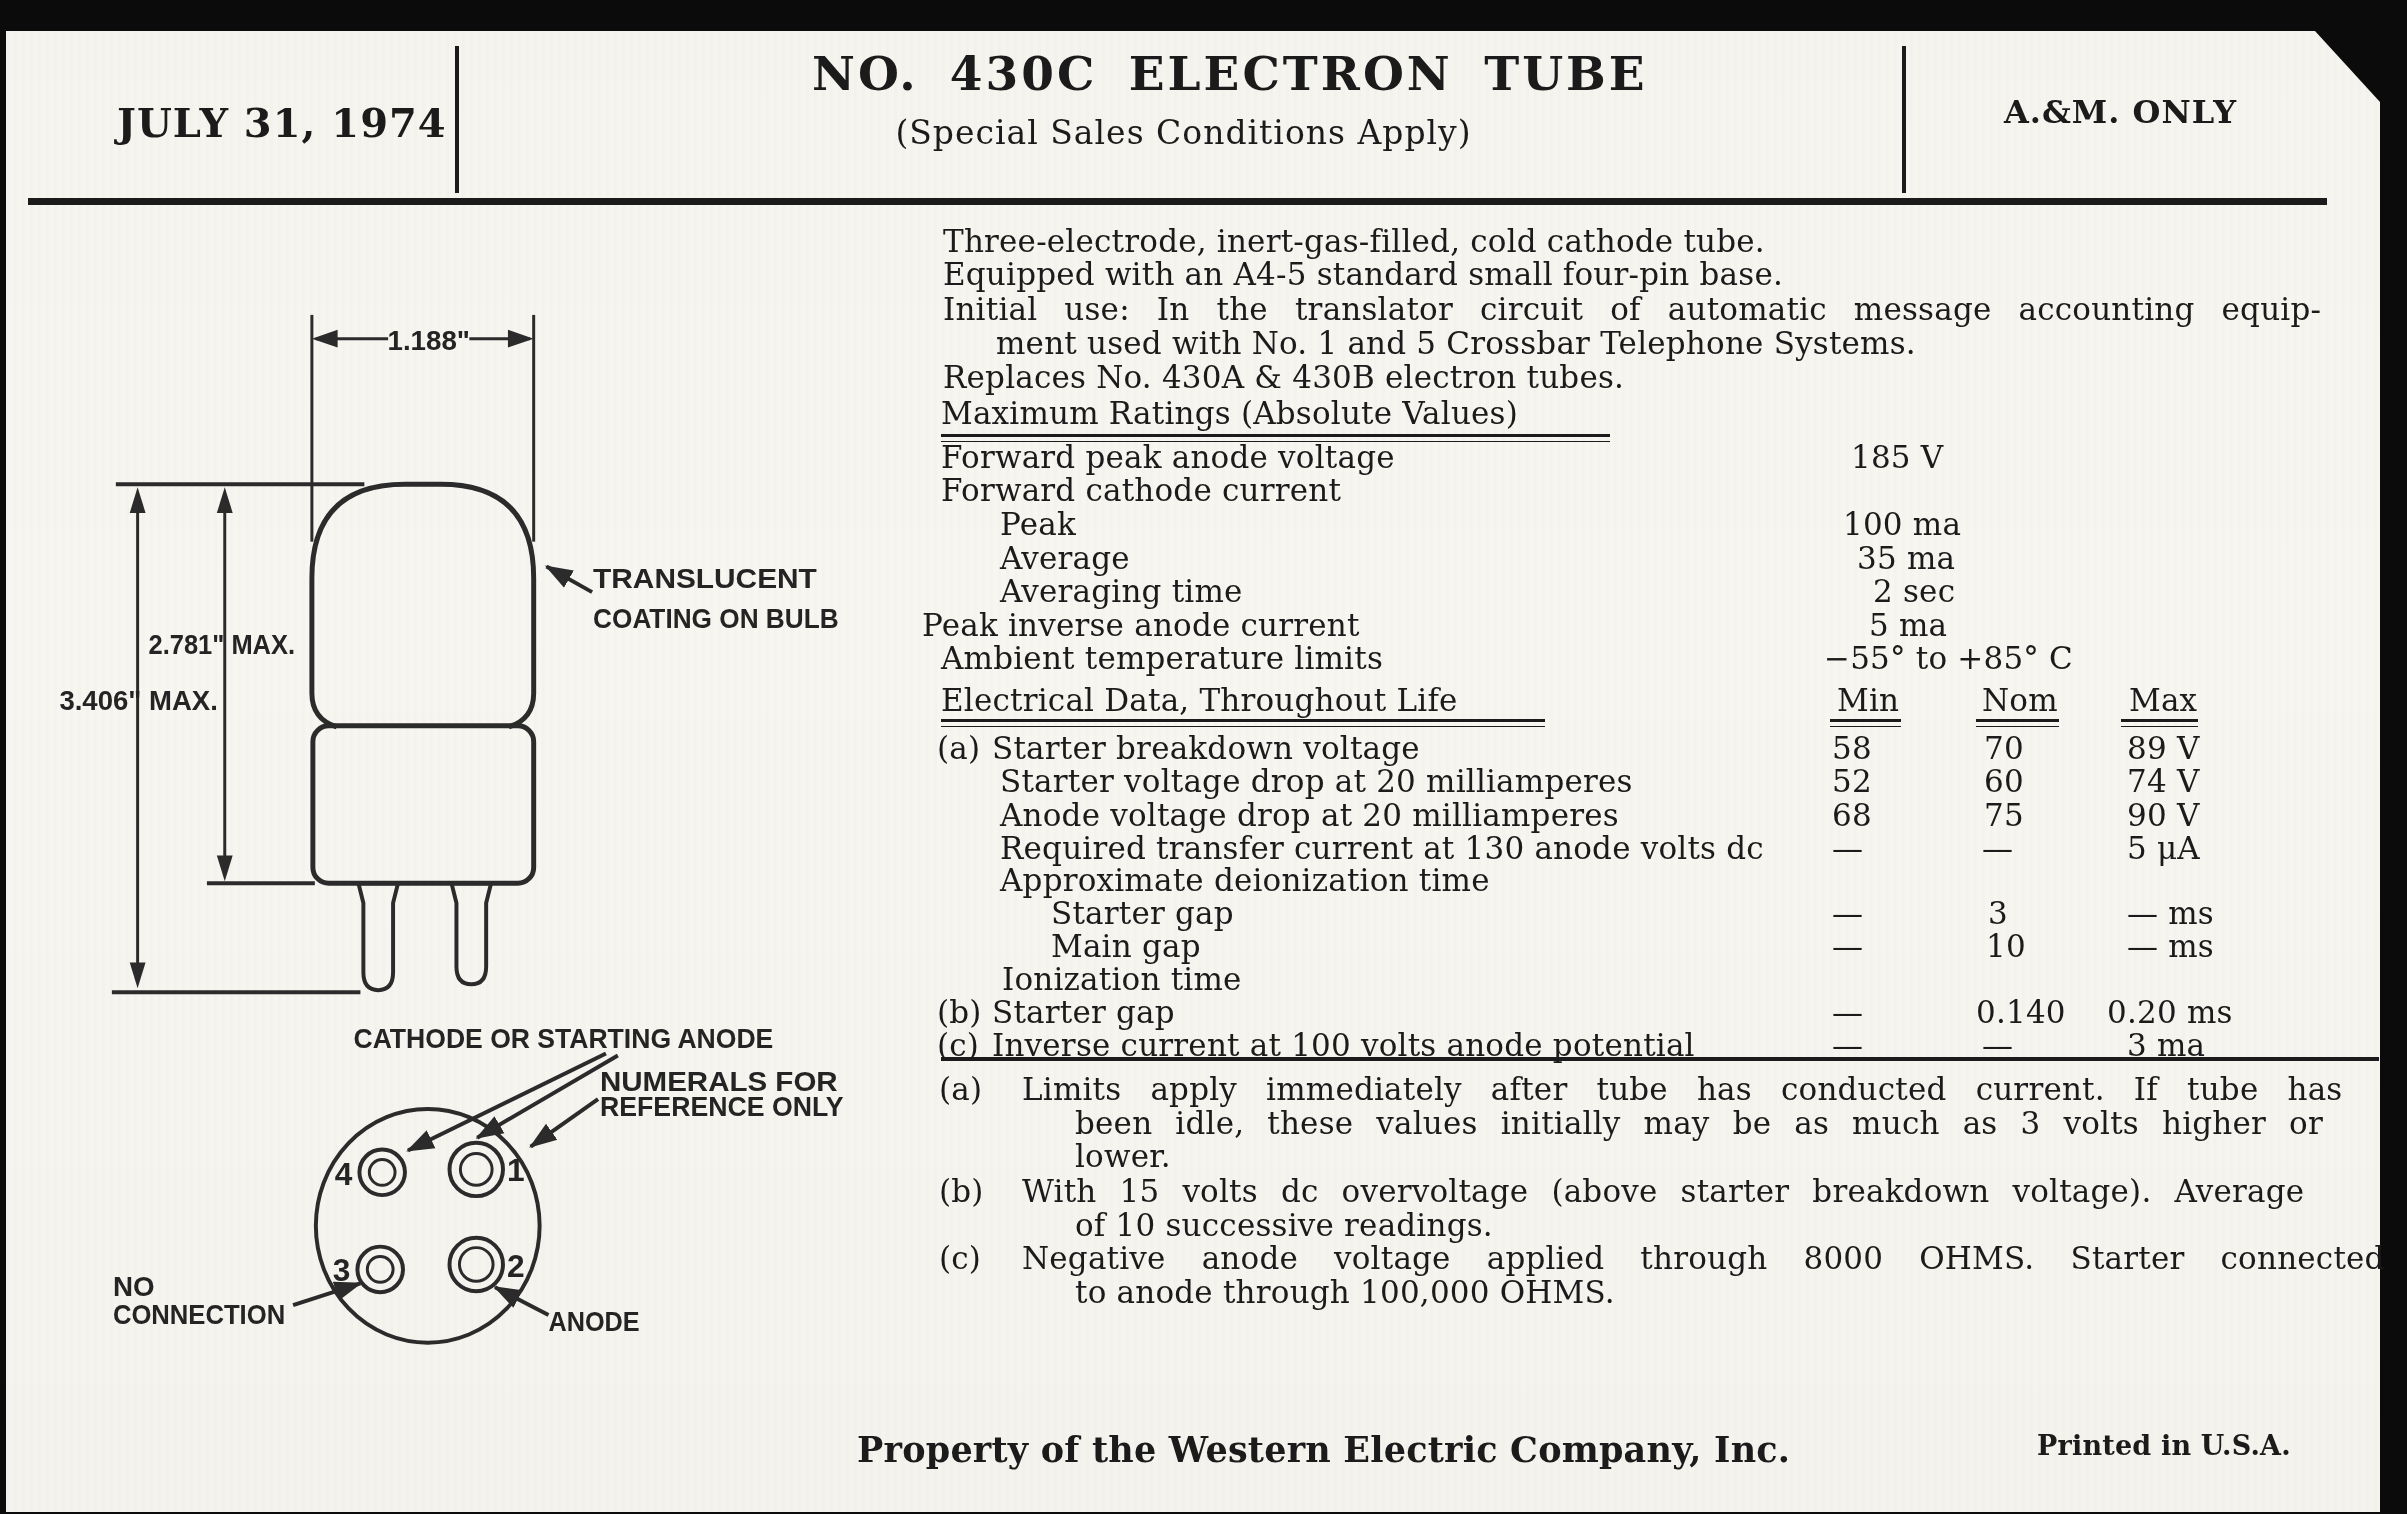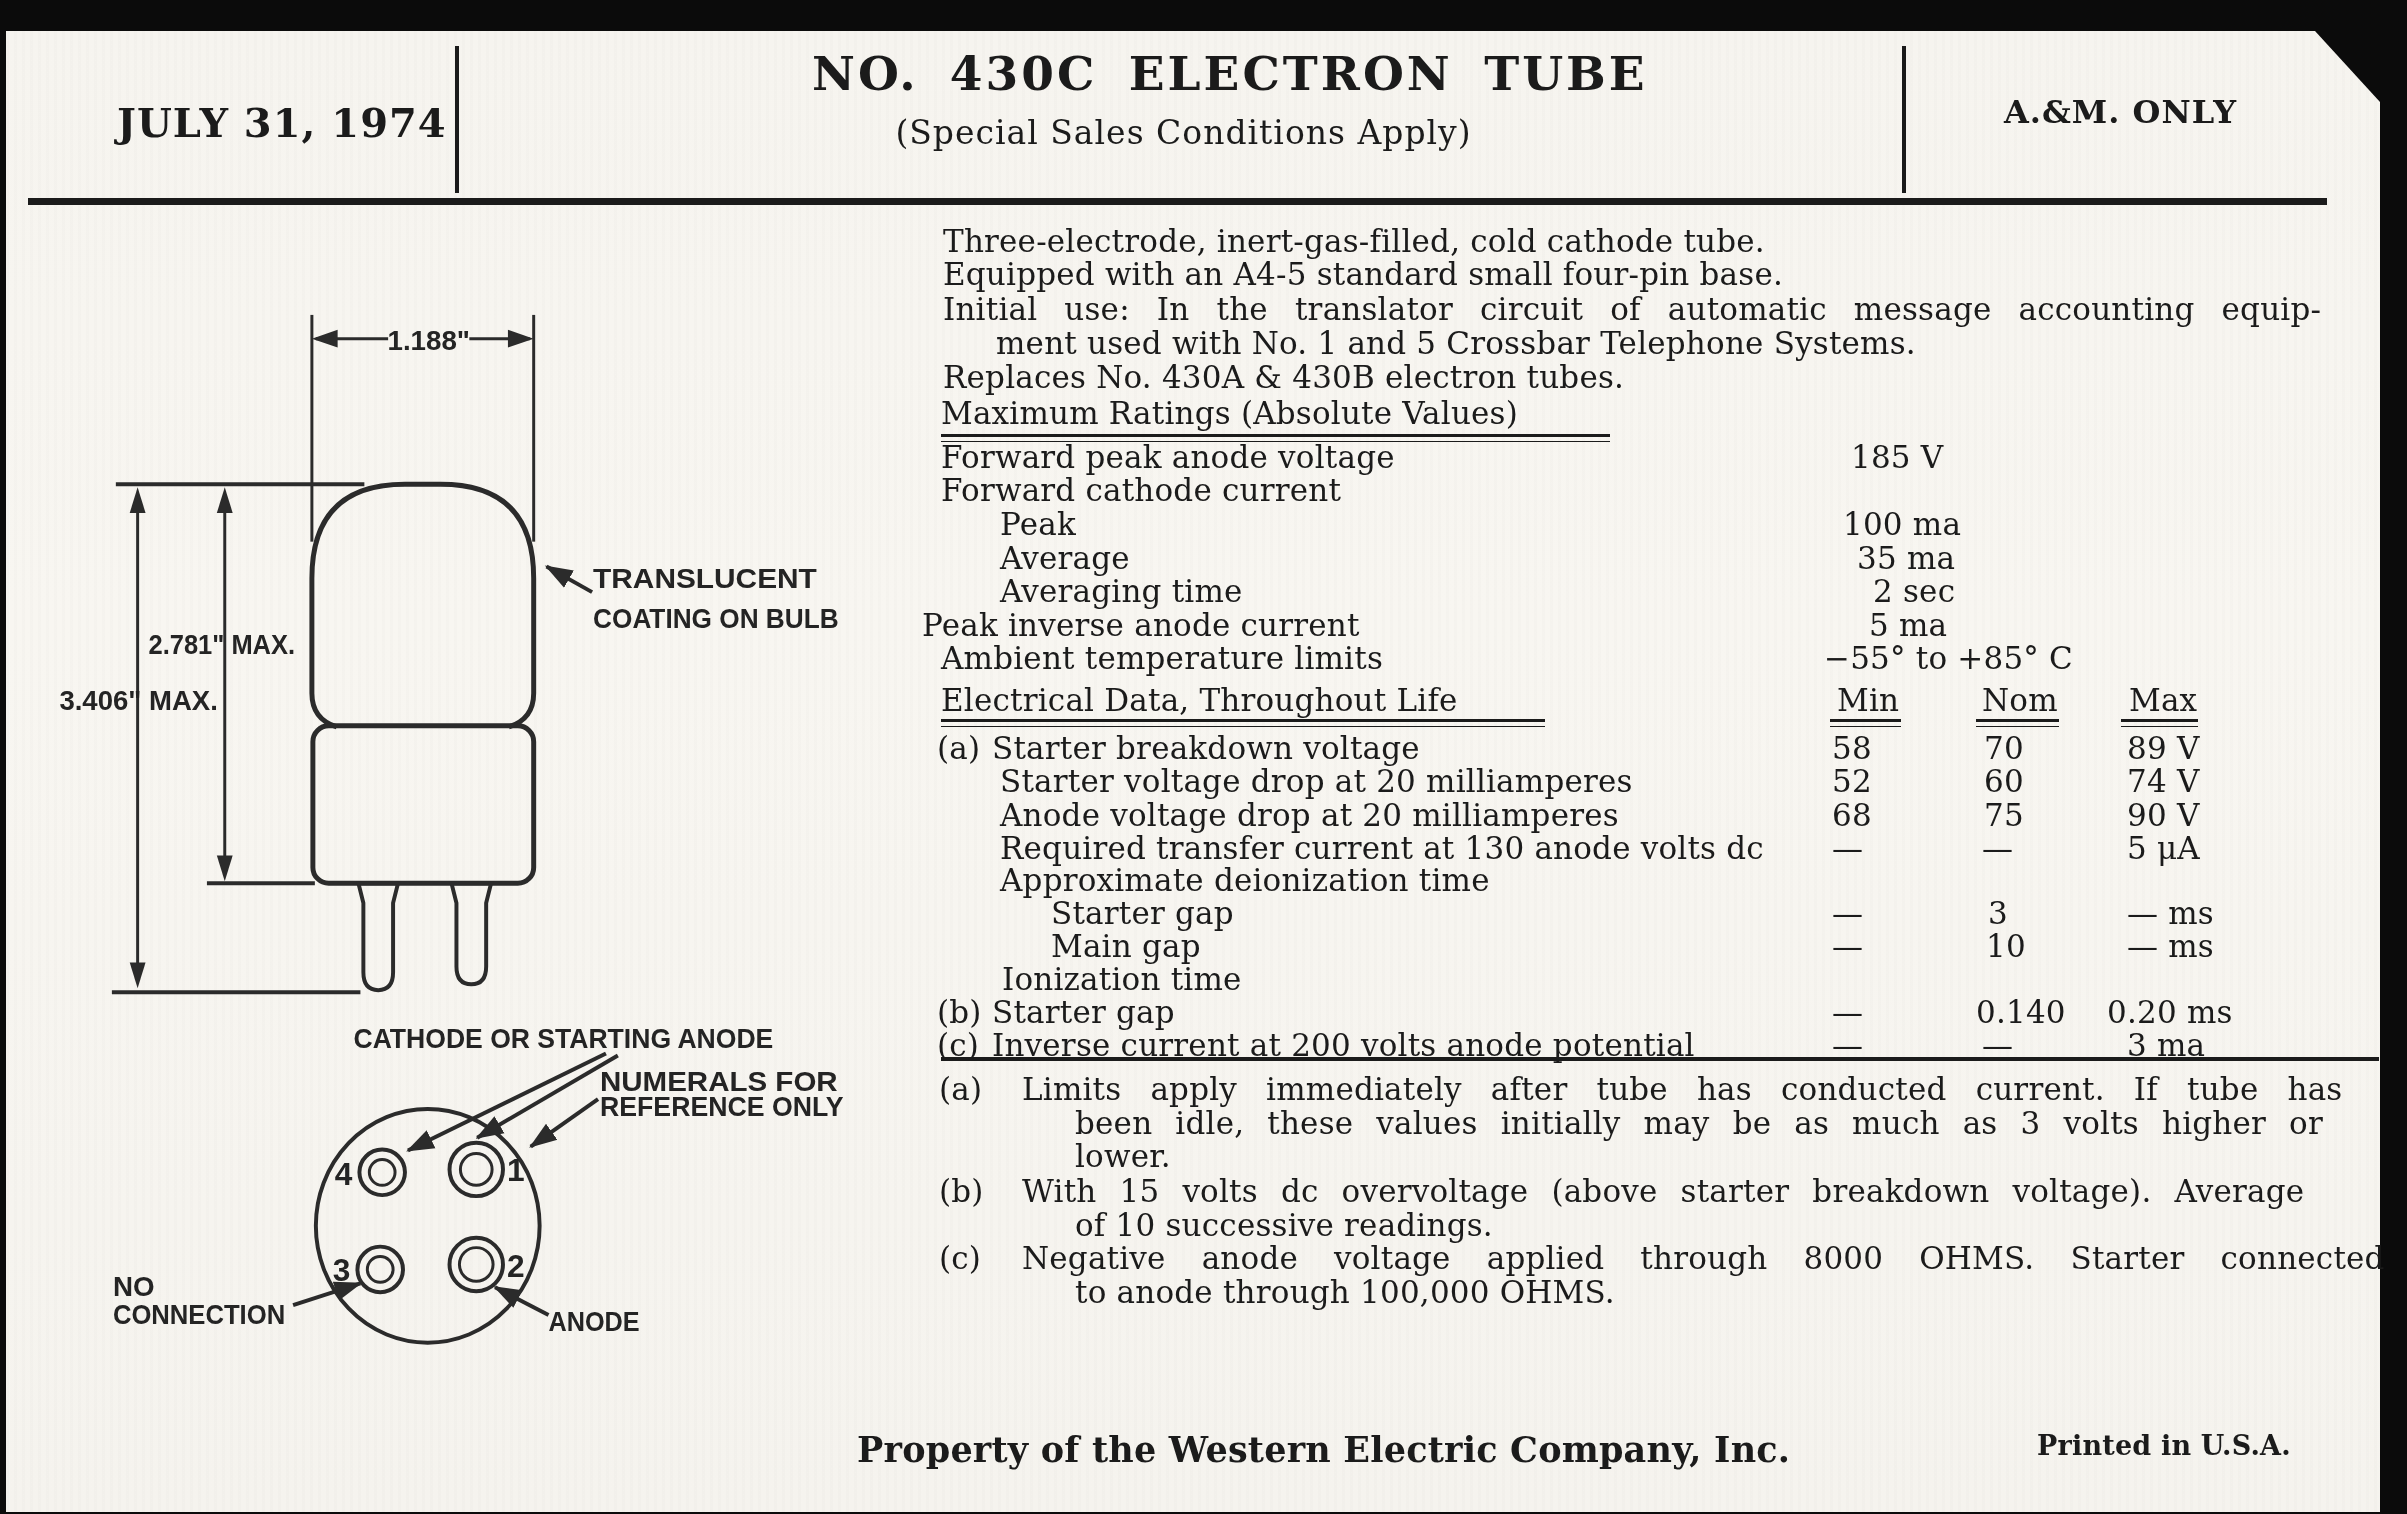--- a/index.html
+++ b/index.html
@@ -118,21 +118,21 @@
 
   <div class="ln" style="left:1002px;top:964px;">Ionization time</div>
 
   <div class="ln" style="left:937px;top:997px;">(b)</div>
   <div class="ln" style="left:992px;top:997px;">Starter gap</div>
   <div class="ln" style="left:1832px;top:997px;">—</div>
   <div class="ln" style="left:1976px;top:997px;">0.140</div>
   <div class="ln" style="left:2107px;top:997px;">0.20 ms</div>
 
   <div class="ln" style="left:937px;top:1030px;">(c)</div>
-  <div class="ln" style="left:992px;top:1030px;">Inverse current at 200 volts anode potential</div>
+  <div class="ln" style="left:992px;top:1030px;">Inverse current at 100 volts anode potential</div>
   <div class="ln" style="left:1832px;top:1030px;">—</div>
   <div class="ln" style="left:1982px;top:1030px;">—</div>
   <div class="ln" style="left:2127px;top:1030px;">3 ma</div>
 
   <div class="rule" style="left:941px;top:1057px;width:1438px;height:4px;"></div>
 
   <div class="ln" style="left:939px;top:1074px;">(a)</div>
   <div class="ln j2" style="left:1022px;top:1074px;">Limits apply immediately after tube has conducted current. If tube has</div>
   <div class="ln j3" style="left:1075px;top:1108px;">been idle, these values initially may be as much as 3 volts higher or</div>
   <div class="ln" style="left:1075px;top:1141px;">lower.</div>

